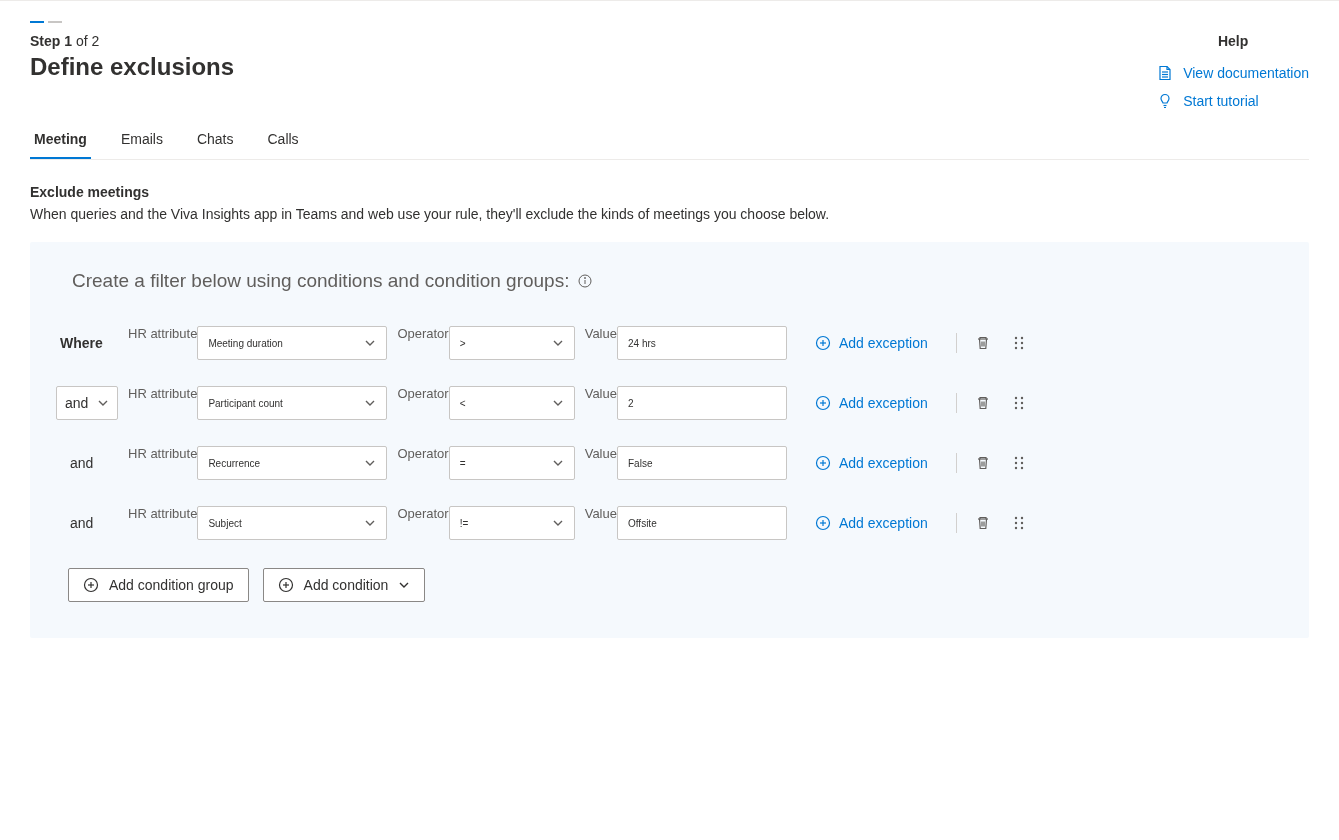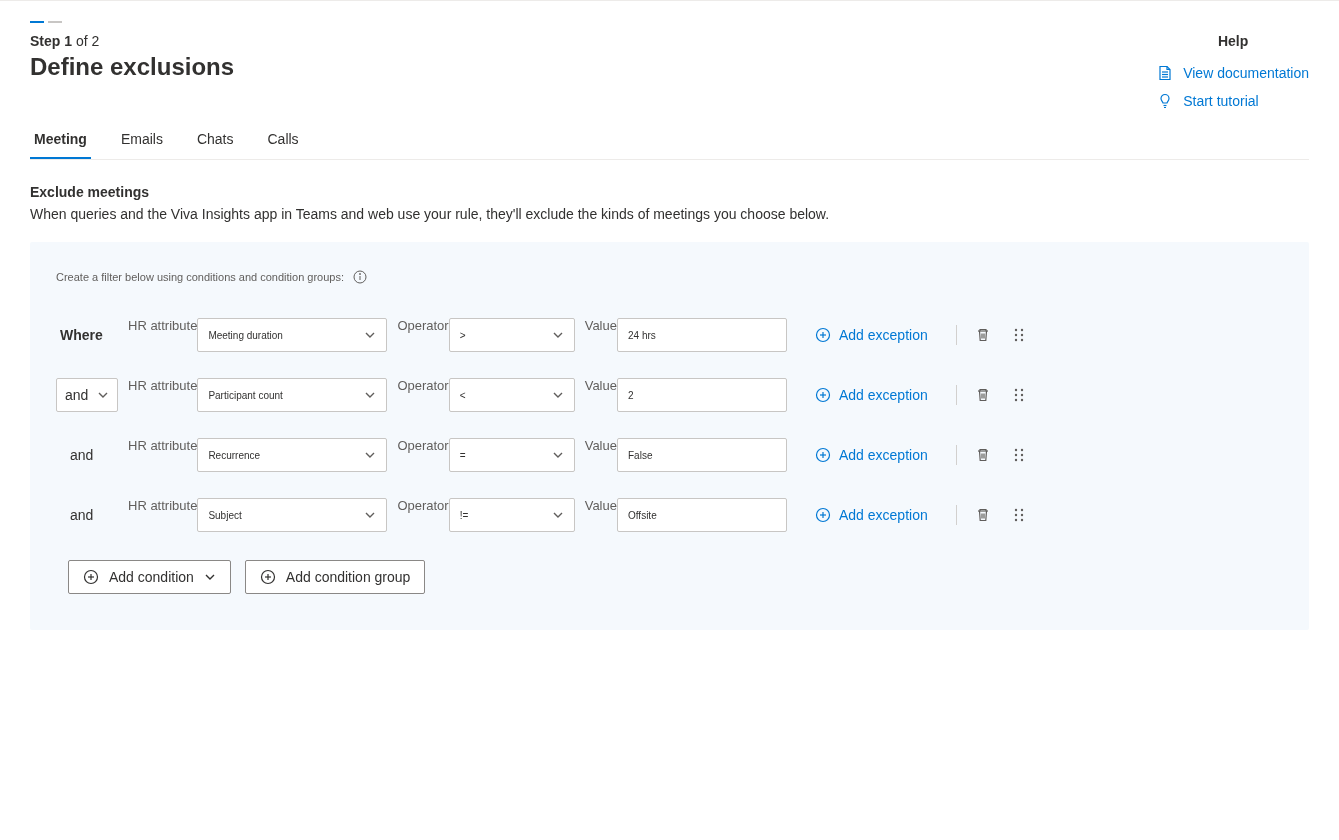--- a/index.html
+++ b/index.html
@@ -90,26 +90,27 @@
       font-size: 14px;
       color: #323130;
       margin-bottom: 20px;
     }
     .filter-panel {
       background: #f5f9fd;
       padding: 28px 26px 36px 26px;
       border-radius: 2px;
     }
     .filter-intro {
-      font-size: 11px;
+      font-size: 19px;
       color: #605e5c;
       display: flex;
       align-items: center;
       gap: 9px;
       margin-bottom: 34px;
+      margin-left: 16px;
     }
     .condition-row {
       display: flex;
       align-items: flex-end;
       gap: 10px;
       margin-bottom: 26px;
     }
     .prefix-slot {
       width: 62px;
       display: flex;
@@ -521,28 +522,28 @@
   </div>
       </div>
 
     <div class="bottom-actions">
       <div class="pill-button">
         <svg width="16" height="16" viewBox="0 0 16 16" fill="none" stroke="#323130" stroke-width="1.2">
           <circle cx="8" cy="8" r="6.5"></circle>
             <line x1="8" y1="5" x2="8" y2="11"></line>
             <line x1="5" y1="8" x2="11" y2="8"></line>
         </svg>
-        <span>Add condition</span>
-        <svg class="chevron" viewBox="0 0 12 12" fill="none" stroke="#323130" stroke-width="1.4">
-            <path d="M2 4 L6 8 L10 4"></path>
-          </svg>
+        <span>Add condition group</span>
       </div>
       <div class="pill-button">
         <svg width="16" height="16" viewBox="0 0 16 16" fill="none" stroke="#323130" stroke-width="1.2">
           <circle cx="8" cy="8" r="6.5"></circle>
             <line x1="8" y1="5" x2="8" y2="11"></line>
             <line x1="5" y1="8" x2="11" y2="8"></line>
         </svg>
-        <span>Add condition group</span>
+        <span>Add condition</span>
+        <svg class="chevron" viewBox="0 0 12 12" fill="none" stroke="#323130" stroke-width="1.4">
+            <path d="M2 4 L6 8 L10 4"></path>
+          </svg>
       </div>
     </div>
   </div>
 </div>
 
 </body></html>

